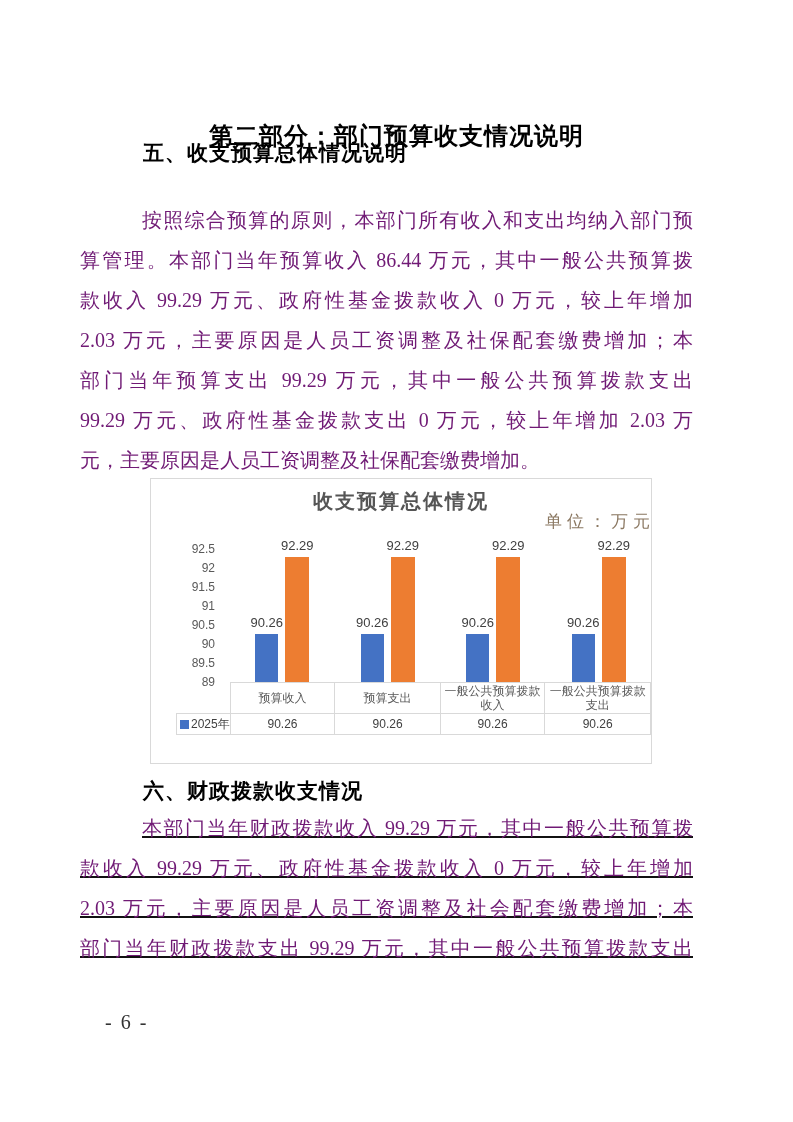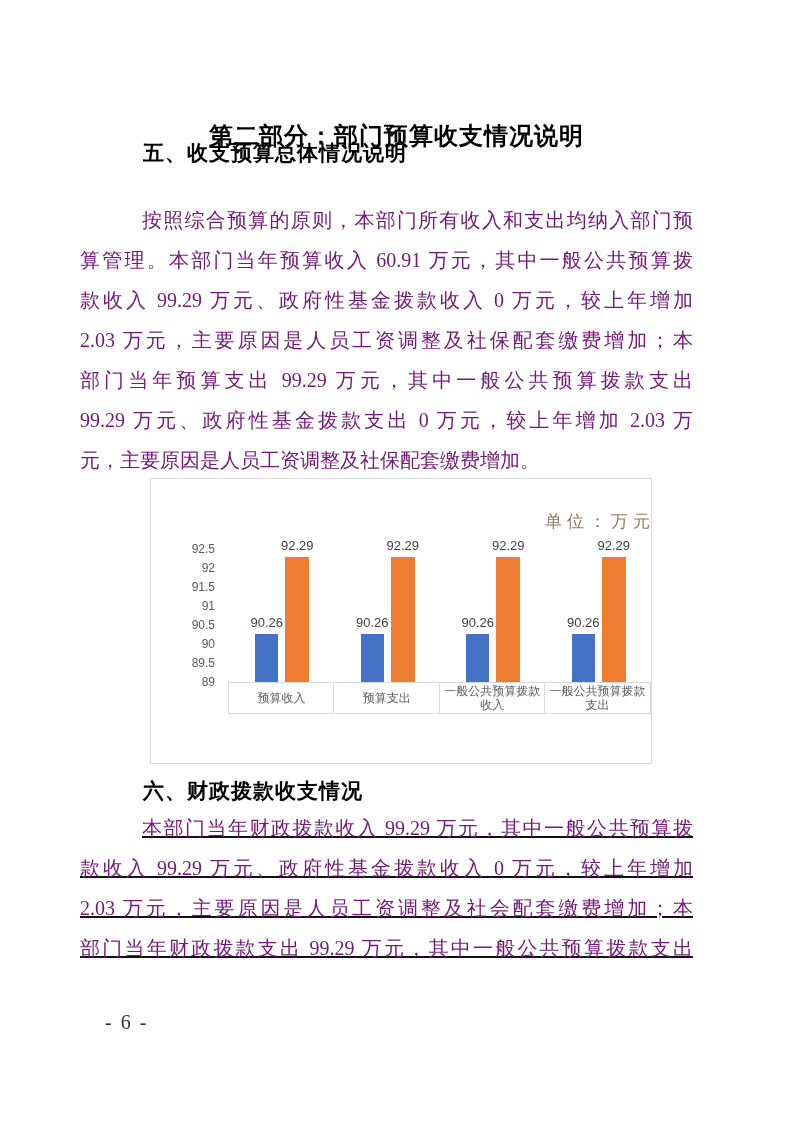--- a/index.html
+++ b/index.html
@@ -71,46 +71,54 @@
 </style>
 </head>
 <body>
 
 <div class="doc-title">第二部分：部门预算收支情况说明</div>
 
 <div class="sec-heading h-five">五、收支预算总体情况说明</div>
 
 <div class="para p1">
     <div class="line indent">按照综合预算的原则，本部门所有收入和支出均纳入部门预</div>
-    <div class="line">算管理。本部门当年预算收入 60.91 万元，其中一般公共预算拨</div>
+    <div class="line">算管理。本部门当年预算收入 86.44 万元，其中一般公共预算拨</div>
     <div class="line">款收入 99.29 万元、政府性基金拨款收入 0 万元，较上年增加</div>
     <div class="line">2.03 万元，主要原因是人员工资调整及社保配套缴费增加；本</div>
     <div class="line">部门当年预算支出 99.29 万元，其中一般公共预算拨款支出</div>
     <div class="line">99.29 万元、政府性基金拨款支出 0 万元，较上年增加 2.03 万</div>
     <div class="line last">元，主要原因是人员工资调整及社保配套缴费增加。</div>
   </div>
 
 <div class="chart">
+  <div class="chart-title">收支预算总体情况</div>
   <div class="chart-subtitle">单位：万元</div>
   <div id="plot"></div>
   <table class="dtable" id="dtable">
       <colgroup>
         <col style="width: 53px;">
         <col style="width: 105px;">
         <col style="width: 106px;">
         <col style="width: 105px;">
         <col style="width: 106px;">
       </colgroup>
       <tbody>
         <tr class="hdr">
           <td class="blank"></td>
           <td>预算收入</td>
           <td>预算支出</td>
           <td>一般公共预算拨款收入</td>
           <td>一般公共预算拨款支出</td>
+        </tr>
+        <tr class="row1">
+          <td class="legend"><span class="key" style="background: rgb(68, 114, 196);"></span><span>2025年</span></td>
+          <td>90.26</td>
+          <td>90.26</td>
+          <td>90.26</td>
+          <td>90.26</td>
         </tr>
       </tbody>
     </table>
 <div class="ytick" style="top: 63px;">92.5</div>
     <div class="ytick" style="top: 82px;">92</div>
     <div class="ytick" style="top: 101px;">91.5</div>
     <div class="ytick" style="top: 120px;">91</div>
     <div class="ytick" style="top: 139px;">90.5</div>
     <div class="ytick" style="top: 158px;">90</div>
     <div class="ytick" style="top: 177px;">89.5</div>

